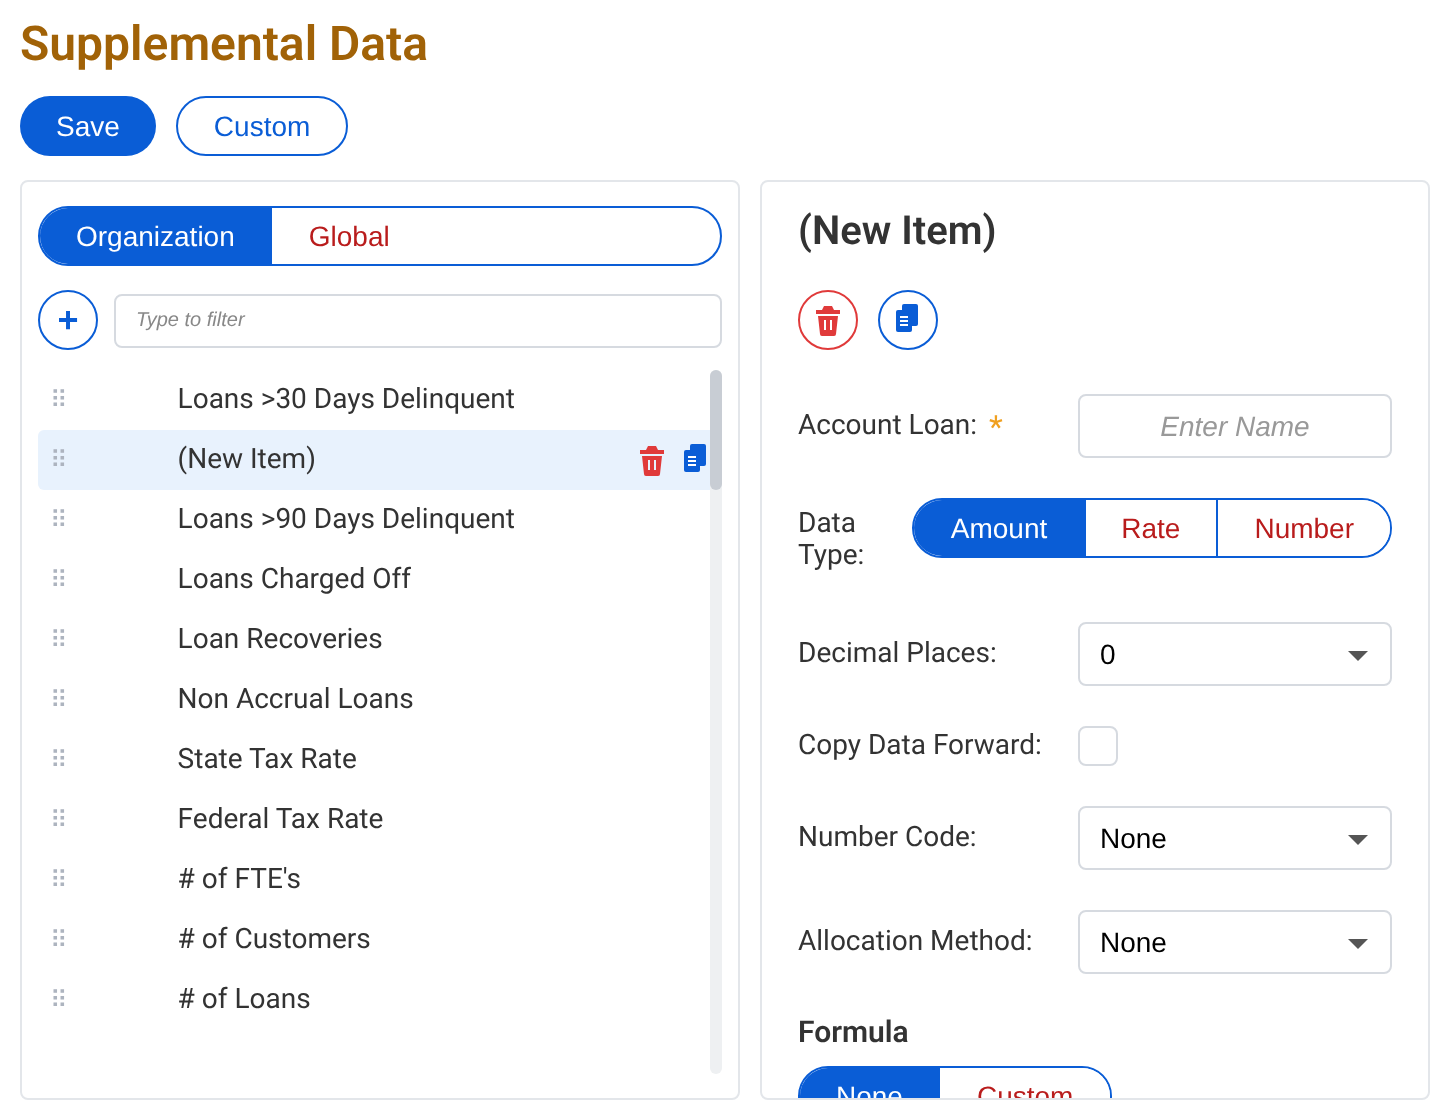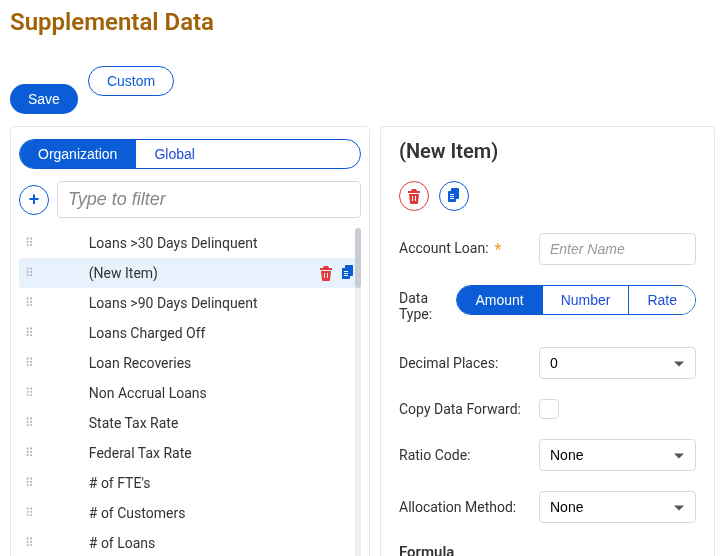--- a/index.html
+++ b/index.html
@@ -25,21 +25,20 @@
     align-items: center;
   }
   .btn-primary {
     background: #0a5dd6;
     color: #fff;
     border: none;
     border-radius: 18px;
     padding: 7px 18px;
     font-size: 14px;
     cursor: pointer;
-    margin-top: 36px;
   }
   .btn-outline {
     background: #fff;
     color: #0a5dd6;
     border: 1px solid #0a5dd6;
     border-radius: 18px;
     padding: 6px 18px;
     font-size: 14px;
     cursor: pointer;
   }
@@ -71,21 +70,21 @@
     border: 1px solid #0a5dd6;
     border-radius: 20px;
     overflow: hidden;
     margin-bottom: 12px;
   }
   .seg-item {
     padding: 6px 18px;
     font-size: 14px;
     cursor: pointer;
     background: #fff;
-    color: #1d4ed8;
+    color: #b91c1c;
     border: none;
   }
   .seg-item.active {
     background: #0a5dd6;
     color: #fff;
   }
   .seg-item + .seg-item {
     border-left: 1px solid #0a5dd6;
   }
   .filter-row {
@@ -111,21 +110,21 @@
   }
   .circle-btn.danger {
     border-color: #e03a3a;
     color: #e03a3a;
   }
   .filter-input {
     flex: 1;
     border: 1px solid #d6dae0;
     border-radius: 4px;
     padding: 7px 10px;
-    font-size: 18px;
+    font-size: 10px;
     font-style: italic;
     color: #666;
   }
   .filter-input::placeholder { font-style: italic; color: #888; }
   .list {
     flex: 1;
     overflow-y: auto;
     position: relative;
   }
   .list-scroll-indicator {
@@ -211,20 +210,21 @@
   .req { color: #f0a020; margin-left:6px; font-size:16px; vertical-align:middle;}
   .form-ctl { flex: 1; }
   .text-input {
     width: 100%;
     border: 1px solid #d6dae0;
     border-radius: 4px;
     padding: 7px 10px;
     font-size: 14px;
     font-style: italic;
     color: #666;
+    text-align: center;
   }
   .text-input::placeholder { font-style: italic; color:#999; }
   .select {
     width: 100%;
     border: 1px solid #d6dae0;
     border-radius: 4px;
     padding: 7px 10px;
     font-size: 14px;
     background: #fff;
     appearance: none;
@@ -379,22 +379,22 @@
       <div class="form-ctl">
         <input class="text-input" placeholder="Enter Name" style="">
       </div>
     </div>
 
     <div class="form-row">
       <label class="form-label">Data Type:</label>
       <div class="form-ctl">
         <div class="seg">
           <button class="seg-item active">Amount</button>
+          <button class="seg-item">Rate</button>
           <button class="seg-item">Number</button>
-          <button class="seg-item">Rate</button>
         </div>
       </div>
     </div>
 
     <div class="form-row">
       <label class="form-label">Decimal Places:</label>
       <div class="select-wrap">
         <select class="select">
           <option>0</option>
         </select>
@@ -402,21 +402,21 @@
     </div>
 
     <div class="form-row">
       <label class="form-label">Copy Data Forward:</label>
       <div class="form-ctl">
         <div class="checkbox"></div>
       </div>
     </div>
 
     <div class="form-row">
-      <label class="form-label">Ratio Code:</label>
+      <label class="form-label">Number Code:</label>
       <div class="select-wrap">
         <select class="select">
           <option>None</option>
         </select>
       </div>
     </div>
 
     <div class="form-row">
       <label class="form-label">Allocation Method:</label>
       <div class="select-wrap">

